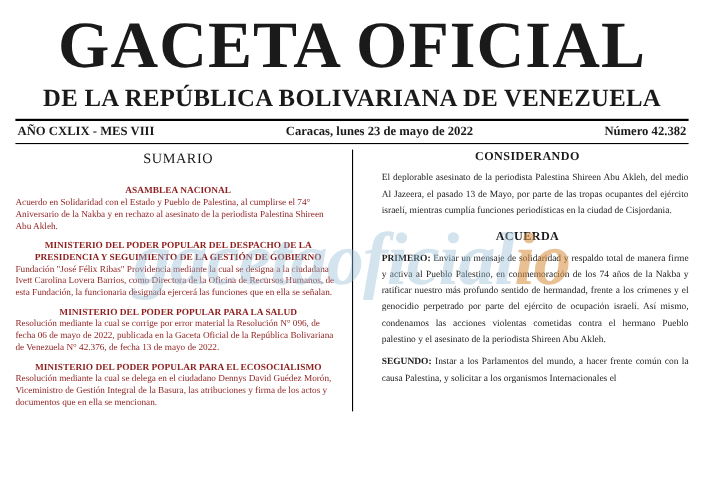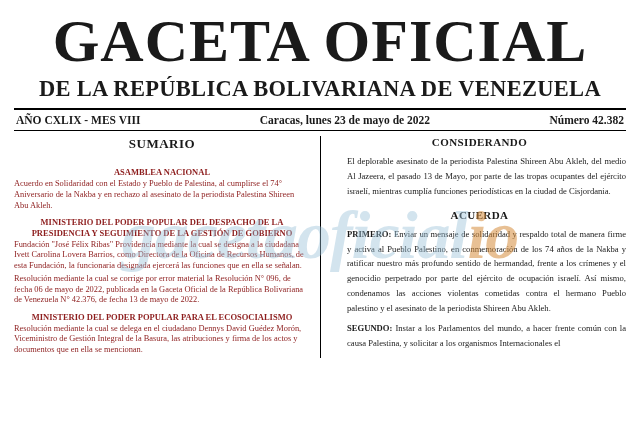--- a/index.html
+++ b/index.html
@@ -79,21 +79,21 @@
   }
   .col-right {
     width: 50%;
     padding-left: 12px;
     border-left: 1px solid #000;
     text-align: justify;
   }
 
   .sumario-title {
     font-size: 13px;
-    font-weight: bold;
+    font-weight: normal;
     letter-spacing: 0.5px;
     margin: 0 0 15px 0;
   }
 
   .org {
     font-size: 8.5px;
     font-weight: bold;
     color: #8d1d1d;
     line-height: 1.25;
     margin: 6px 0 1px 0;
@@ -167,20 +167,21 @@
 
     <div class="col col-left">
       <div class="sumario-title">SUMARIO</div>
 
       <div class="org">ASAMBLEA NACIONAL</div>
       <div class="entry">Acuerdo en Solidaridad con el Estado y Pueblo de Palestina, al cumplirse el 74° Aniversario de la Nakba y en rechazo al asesinato de la periodista Palestina Shireen Abu Akleh.</div>
 
       <div class="org">MINISTERIO DEL PODER POPULAR DEL DESPACHO DE LA PRESIDENCIA Y SEGUIMIENTO DE LA GESTIÓN DE GOBIERNO</div>
       <div class="entry">Fundación "José Félix Ribas" Providencia mediante la cual se designa a la ciudadana Ivett Carolina Lovera Barrios, como Directora de la Oficina de Recursos Humanos, de esta Fundación, la funcionaria designada ejercerá las funciones que en ella se señalan.</div>
 
+      <div class="org">MINISTERIO DEL PODER POPULAR PARA LA SALUD</div>
       <div class="entry">Resolución mediante la cual se corrige por error material la Resolución N° 096, de fecha 06 de mayo de 2022, publicada en la Gaceta Oficial de la República Bolivariana de Venezuela N° 42.376, de fecha 13 de mayo de 2022.</div>
 
       <div class="org">MINISTERIO DEL PODER POPULAR PARA EL ECOSOCIALISMO</div>
       <div class="entry">Resolución mediante la cual se delega en el ciudadano Dennys David Guédez Morón, Viceministro de Gestión Integral de la Basura, las atribuciones y firma de los actos y documentos que en ella se mencionan.</div>
     </div>
 
     <div class="col col-right">
       <div class="rc-head">CONSIDERANDO</div>
       <div class="rc-p">El deplorable asesinato de la periodista Palestina Shireen Abu Akleh, del medio Al Jazeera, el pasado 13 de Mayo, por parte de las tropas ocupantes del ejército israelí, mientras cumplía funciones periodísticas en la ciudad de Cisjordania.</div>
 

